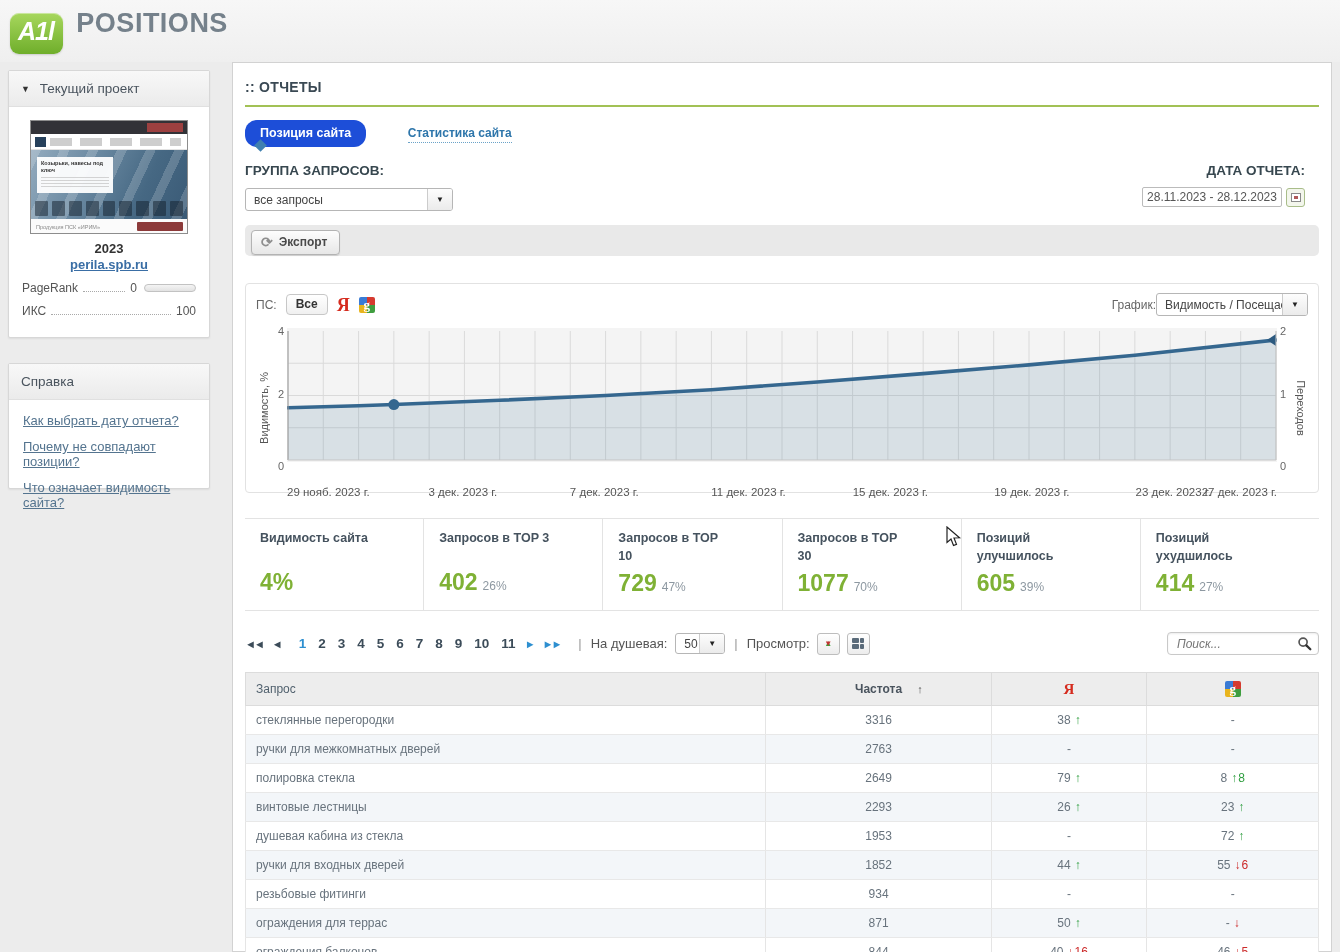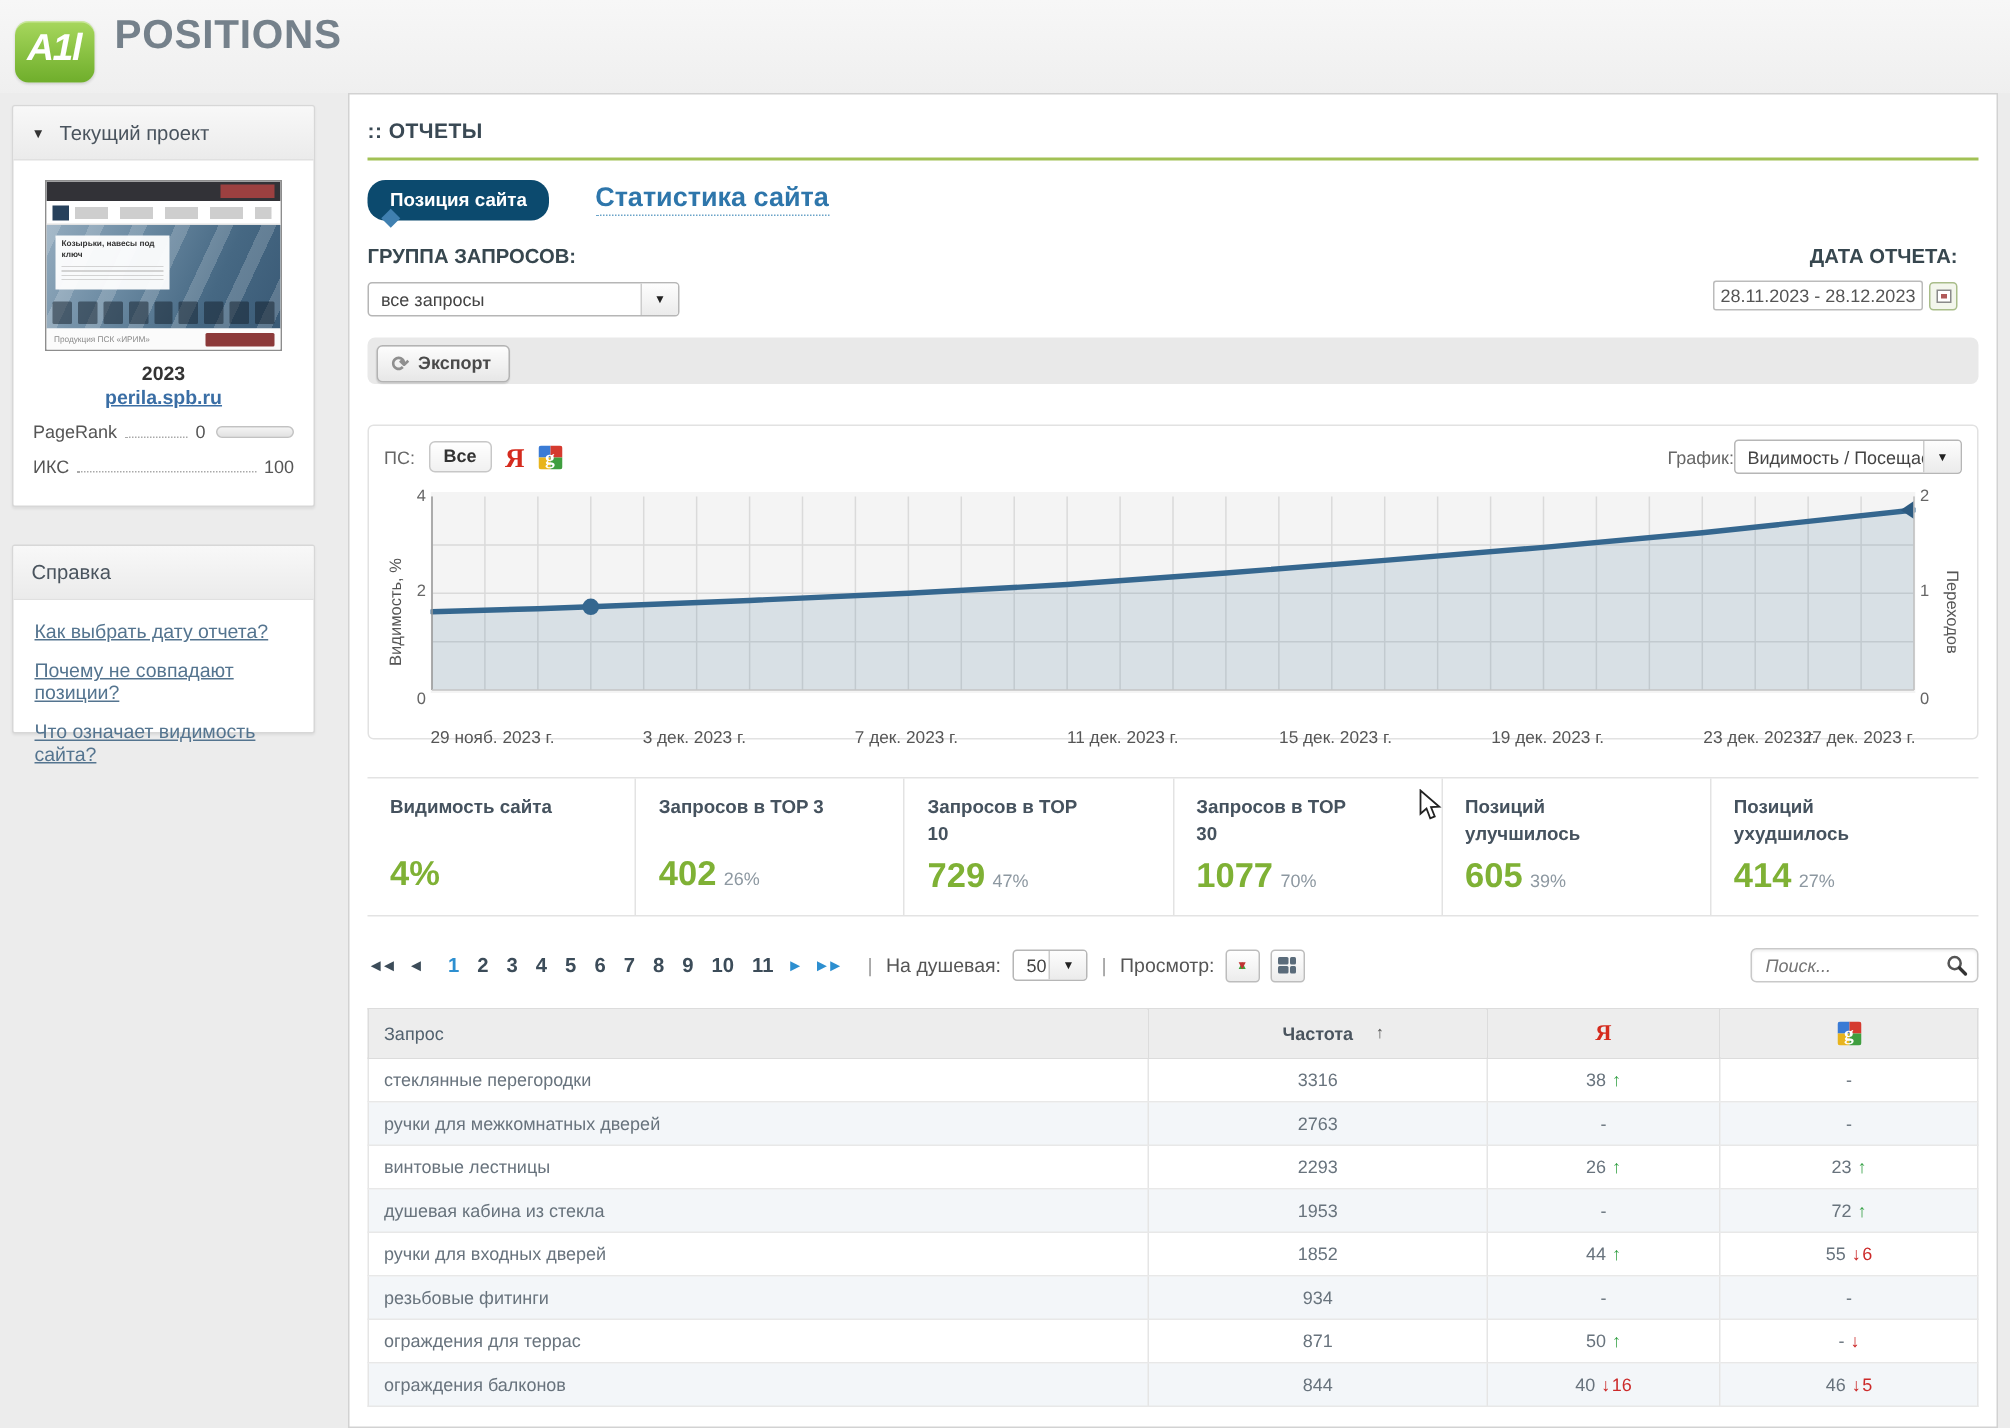--- a/index.html
+++ b/index.html
@@ -51,23 +51,23 @@
   .m-leader { flex:1; border-bottom:1px dotted #a9a9a9; margin:0 5px; height:1px; position:relative; top:3px; }
   .m-bar { width:52px; height:8px; border:1px solid #c2c2c2; border-radius:4px; background:linear-gradient(#f4f4f4,#e2e2e2); margin-left:7px; }
   .help-links { padding:13px 14px; }
   .help-link { display:block; color:#54748f; font-size:13px; text-decoration:underline; margin-bottom:11px; cursor:pointer; }
 
   
   .main-panel { position:absolute; left:232px; top:62px; width:1100px; height:890px; background:#fff; border:1px solid #d2d2d2; padding:16px 12px 0; }
   .page-title { color:#3a4954; font-size:14px; font-weight:bold; letter-spacing:.3px; }
   .green-rule { height:2px; background:#a2c155; margin:10px 0 13px; }
   .tabs { margin-bottom:16px; }
-  .tab-active { display:inline-block; position:relative; background:#0c4a6e; color:#fff; font-weight:bold; font-size:12.5px; padding:6px 15px 7px; border-radius:12px; cursor:pointer; }
+  .tab-active { display:inline-block; position:relative; background:#1d4ed8; color:#fff; font-weight:bold; font-size:12.5px; padding:6px 15px 7px; border-radius:12px; cursor:pointer; }
   .tab-active::after { content:""; position:absolute; left:11px; bottom:-3px; width:9px; height:9px; background:#4080b0; transform:rotate(45deg); z-index:0; }
-  .tab-link { margin-left:26px; color:#2e76ab; font-weight:bold; font-size:18px; border-bottom:1px dotted #6ba3c8; padding-bottom:2px; cursor:pointer; }
+  .tab-link { margin-left:37px; color:#2e76ab; font-weight:bold; font-size:12px; border-bottom:1px dotted #6ba3c8; padding-bottom:2px; cursor:pointer; }
 
   .filters { display:flex; justify-content:space-between; align-items:flex-start; }
   .f-label { font-size:13.5px; font-weight:bold; color:#37474f; }
   .sel { margin-top:10px; height:23px; border:1px solid #b6b6b6; border-radius:3px; background:#fff; display:flex; align-items:center; font-size:12px; color:#444; padding-left:8px; cursor:pointer; overflow:hidden; }
   .sel .sel-txt { white-space:nowrap; overflow:hidden; flex:1; }
   .sel .sel-arr { width:25px; align-self:stretch; display:flex; align-items:center; justify-content:center; background:linear-gradient(#fdfdfd,#ebebeb); border-left:1px solid #ccc; font-size:8px; color:#222; flex:none; }
   .group-sel { width:208px; }
   .filters-right { text-align:right; margin-right:14px; }
   .date-row { margin-top:9px; display:flex; align-items:center; }
   .date-input { width:140px; height:20px; border:1px solid #bbb; border-radius:2px; font-size:12px; color:#555; text-align:center; font-family:"Liberation Sans",sans-serif; }
@@ -449,20 +449,26 @@
           <td><span>38</span><span class="arr-up">↑</span></td>
           <td><span>-</span></td>
         </tr>
         <tr>
           <td class="q-cell">ручки для межкомнатных дверей</td>
           <td>2763</td>
           <td><span>-</span></td>
           <td><span>-</span></td>
         </tr>
         <tr>
+          <td class="q-cell">полировка стекла</td>
+          <td>2649</td>
+          <td><span>79</span><span class="arr-up">↑</span></td>
+          <td><span>8</span><span class="arr-up">↑</span><span class="delta-up">8</span></td>
+        </tr>
+        <tr>
           <td class="q-cell">винтовые лестницы</td>
           <td>2293</td>
           <td><span>26</span><span class="arr-up">↑</span></td>
           <td><span>23</span><span class="arr-up">↑</span></td>
         </tr>
         <tr>
           <td class="q-cell">душевая кабина из стекла</td>
           <td>1953</td>
           <td><span>-</span></td>
           <td><span>72</span><span class="arr-up">↑</span></td>

